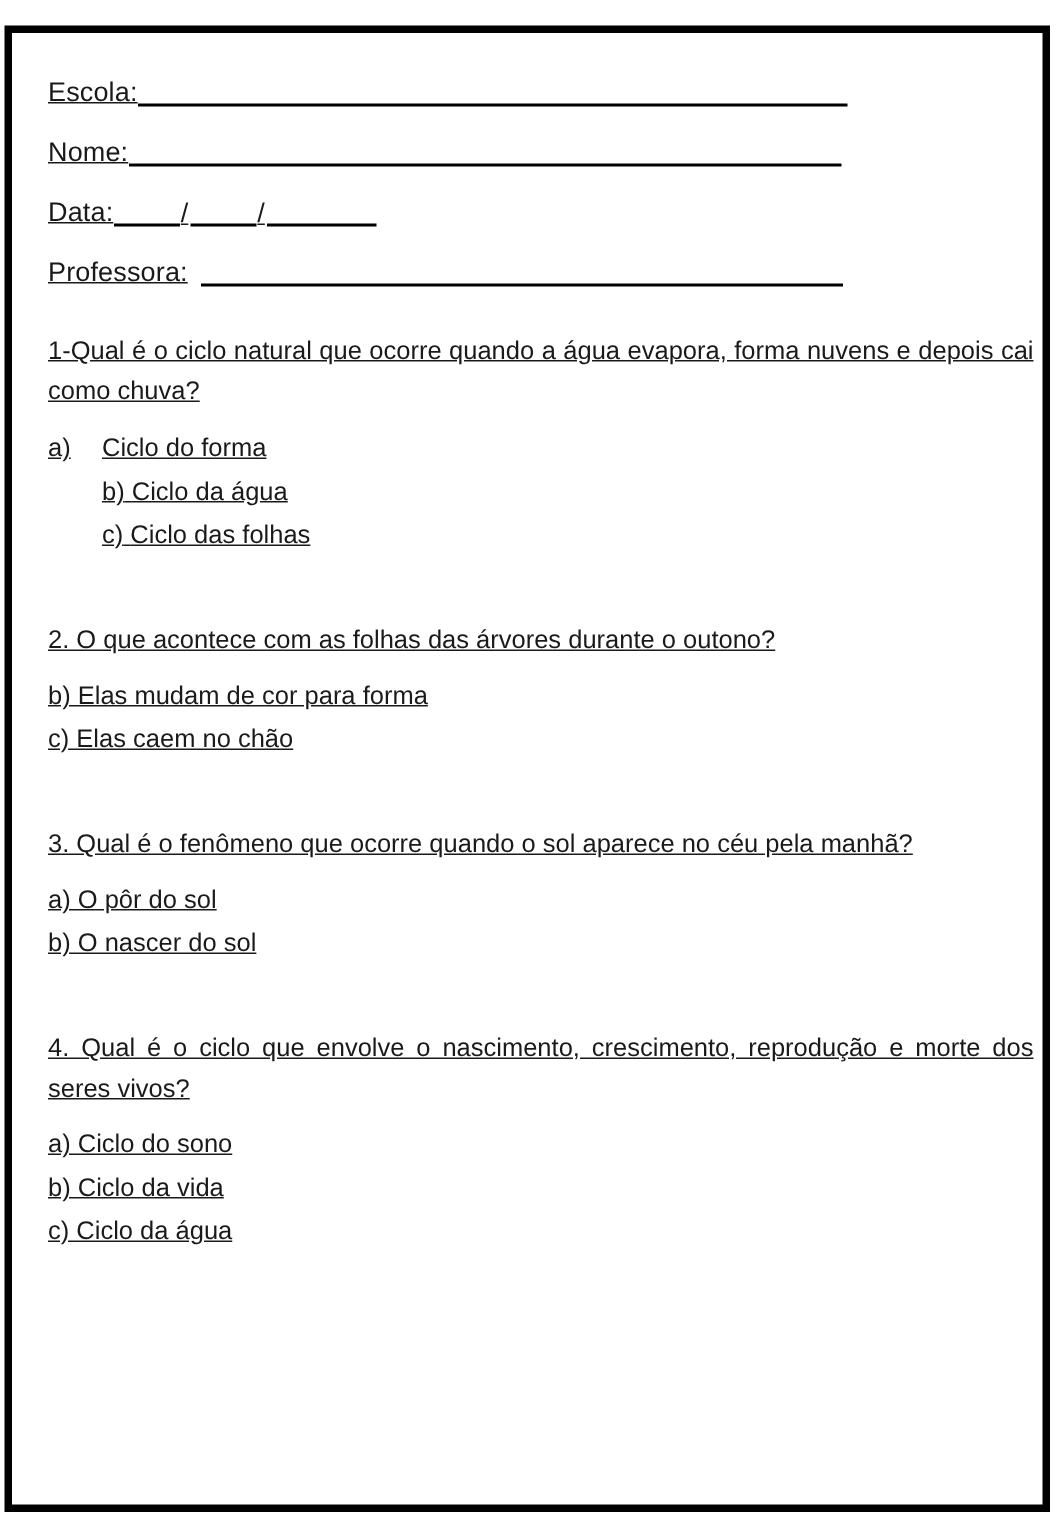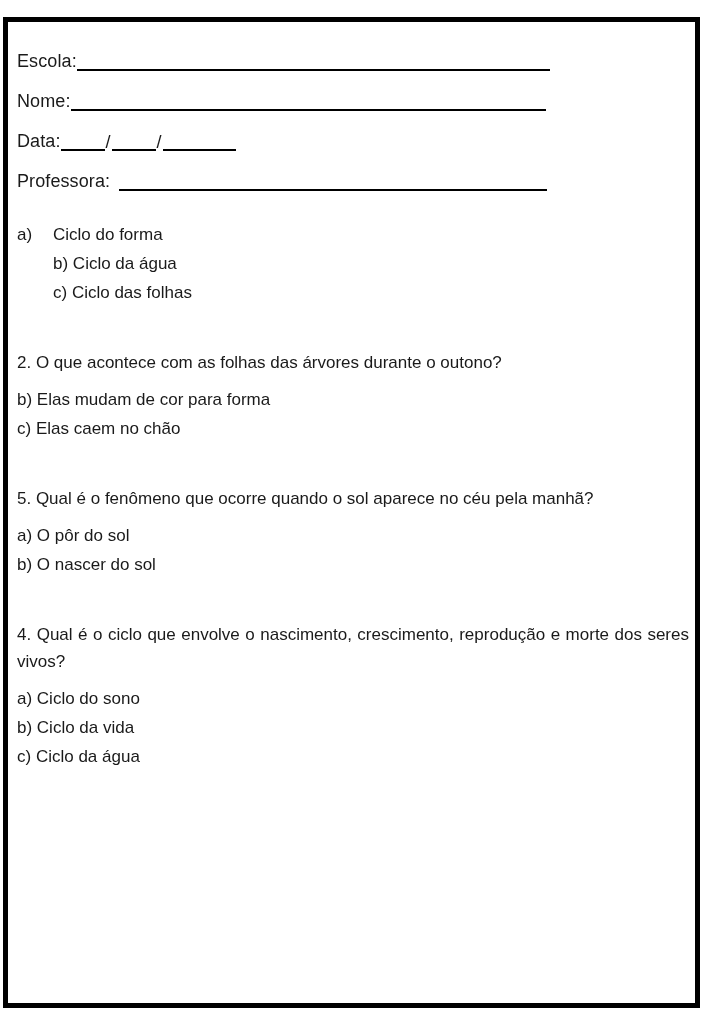--- a/index.html
+++ b/index.html
@@ -30,22 +30,23 @@
     box-sizing: border-box;
     background: #ffffff;
   }
 
   .worksheet-inner {
     position: absolute;
     left: 0;
     top: 0;
     right: 0;
     bottom: 0;
-    padding: 9px 4px 0 9px;
+    padding: 9px 4px 0 24px;
     box-sizing: border-box;
+    text-decoration: underline;
   }
 
   
   .header-fields {
     margin: 0 0 0 0;
   }
 
   .field-row {
     display: flex;
     align-items: flex-end;
@@ -175,20 +176,21 @@
         <div class="field-row">
           <span class="field-label">Professora:</span>
           <span class="field-rule rule-prof"></span>
         </div>
 
       </div>
 
       <div class="questions">
 
         <div class="question-block">
+          <p class="q-text justified-full"> 1-Qual é o ciclo natural que ocorre quando a água evapora, forma nuvens e depois cai como chuva?</p>
 
           <ul class="options opts-q1">
             <li class="option option-first">
               <span class="marker-out">a)</span>
               <span>Ciclo do forma</span>
             </li>
             <li class="option option-indented">
               <span>b)</span>
               <span>Ciclo da água</span>
             </li>
@@ -206,21 +208,21 @@
 
           <ul class="options opts-plain">
             <li class="option">b) Elas mudam de cor para forma</li>
             <li class="option">c) Elas caem no chão</li>
           </ul>
         </div>
 
         <div class="gap-lg"></div>
 
         <div class="question-block">
-          <p class="q-text">5. Qual é o fenômeno que ocorre quando o sol aparece no céu pela manhã?</p>
+          <p class="q-text">3. Qual é o fenômeno que ocorre quando o sol aparece no céu pela manhã?</p>
 
           <ul class="options opts-plain">
             <li class="option">a) O pôr do sol</li>
             <li class="option">b) O nascer do sol</li>
           </ul>
         </div>
 
         <div class="gap-lg"></div>
 
         <div class="question-block">

